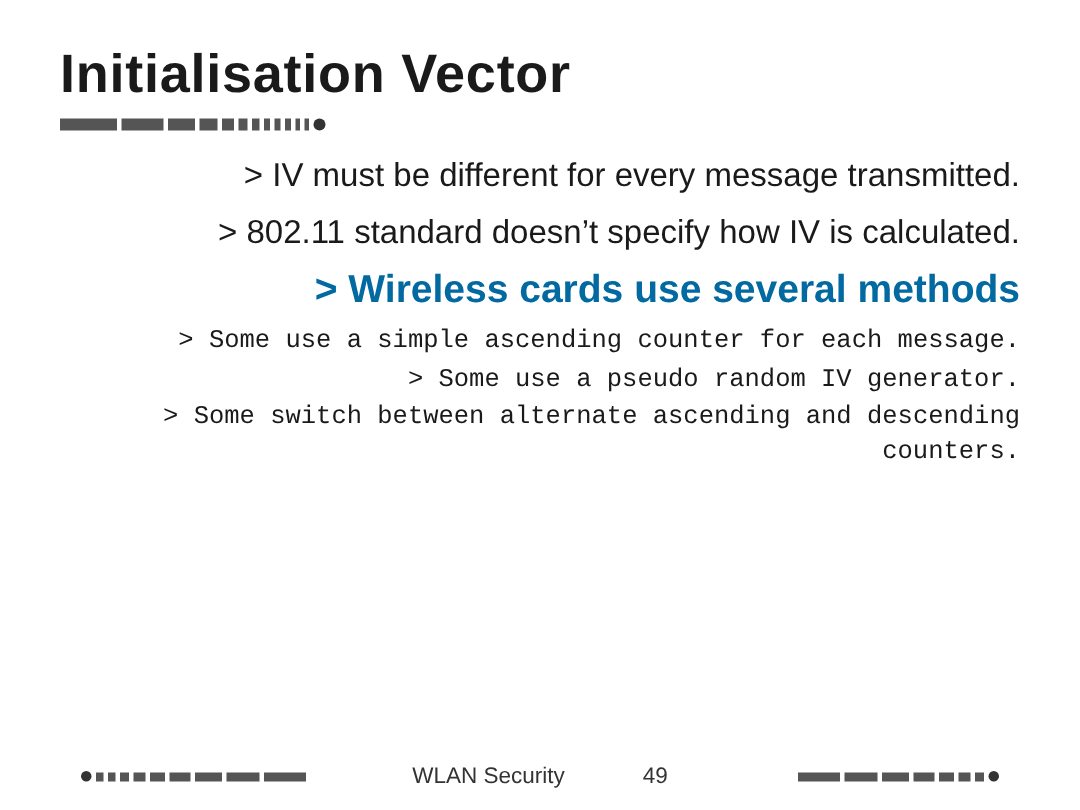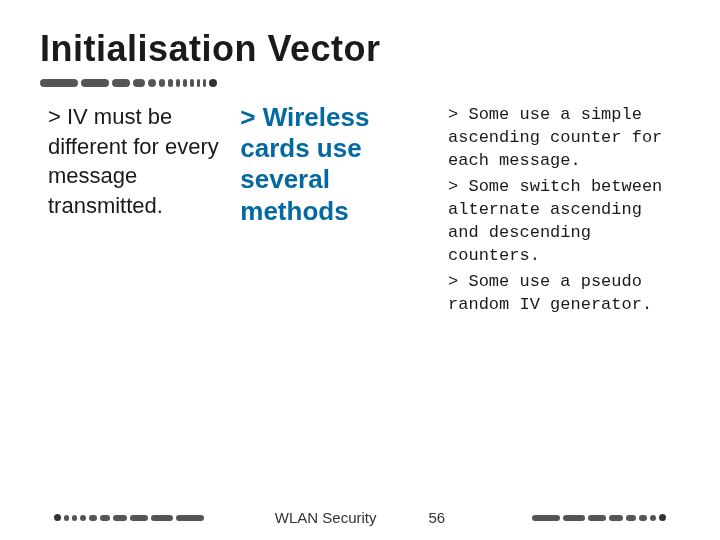--- a/index.html
+++ b/index.html
@@ -1,15 +1,15 @@
 <!DOCTYPE html>
 <html><head>
   <meta charset="utf-8">
   <style>
-    * { margin: 0; padding: 0; box-sizing: border-box; border-radius: 27px; }
+    * { margin: 0; padding: 0; box-sizing: border-box; }
 
     body {
       width: 720px;
       height: 540px;
       background: #ffffff;
       font-family: Arial, Helvetica, sans-serif;
       overflow: hidden;
       position: relative;
     }
 
@@ -48,21 +48,23 @@
       width: 8px;
       height: 8px;
       border-radius: 50%;
       background: #333333;
       flex-shrink: 0;
     }
 
     .content {
       flex: 1;
       display: flex;
+      flex-direction: column;
       gap: 4px;
+      text-align: right;
     }
 
     .bullet-main {
       font-size: 22px;
       color: #1a1a1a;
       line-height: 1.35;
       margin-bottom: 4px;
       padding-left: 8px;
     }
 
@@ -167,34 +169,37 @@
     <div class="bar-segment" style="width:3px;"></div>
     <div class="bar-dot"></div>
   </div>
 
   <div class="content">
 
     <div class="bullet-main">
       <span>&gt; IV must be different for every message transmitted.</span>
     </div>
 
+    <div class="bullet-main">
+      <span>&gt; 802.11 standard doesn’t specify how IV is calculated.</span>
+    </div>
 
     <div class="wireless-bullet">
       <span>&gt; Wireless cards use several methods</span>
     </div>
 
     <div class="sub-bullets">
       <div class="bullet-sub">
         <span>&gt; Some use a simple ascending counter for each message.</span>
       </div>
       <div class="bullet-sub">
+        <span>&gt; Some use a pseudo random IV generator.</span>
+      </div>
+      <div class="bullet-sub">
         <span>&gt; Some switch between alternate ascending and descending counters.</span>
-      </div>
-      <div class="bullet-sub">
-        <span>&gt; Some use a pseudo random IV generator.</span>
       </div>
     </div>
 
   </div>
 
   <div class="footer">
     <div class="footer-inner">
 
       <div class="footer-divider">
         <div class="footer-dot"></div>
@@ -203,21 +208,21 @@
         <div class="footer-seg" style="width:6px;"></div>
         <div class="footer-seg" style="width:8px;"></div>
         <div class="footer-seg" style="width:10px;"></div>
         <div class="footer-seg" style="width:14px;"></div>
         <div class="footer-seg" style="width:18px;"></div>
         <div class="footer-seg" style="width:22px;"></div>
         <div class="footer-seg" style="width:28px;"></div>
       </div>
 
       <div class="footer-text">WLAN Security</div>
-      <div class="footer-page">56</div>
+      <div class="footer-page">49</div>
 
       <div class="footer-divider" style="justify-content: flex-end;">
         <div class="footer-seg" style="width:28px;"></div>
         <div class="footer-seg" style="width:22px;"></div>
         <div class="footer-seg" style="width:18px;"></div>
         <div class="footer-seg" style="width:14px;"></div>
         <div class="footer-seg" style="width:10px;"></div>
         <div class="footer-seg" style="width:8px;"></div>
         <div class="footer-seg" style="width:6px;"></div>
         <div class="footer-dot"></div>

